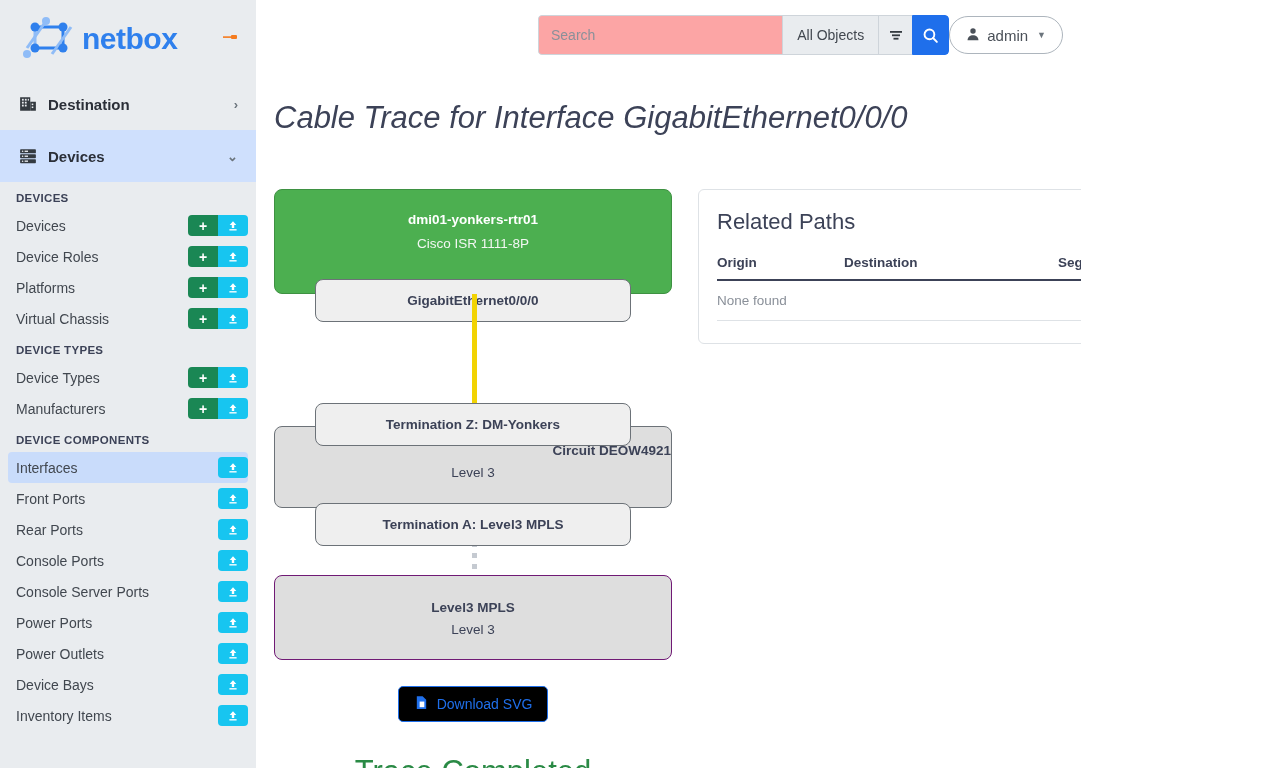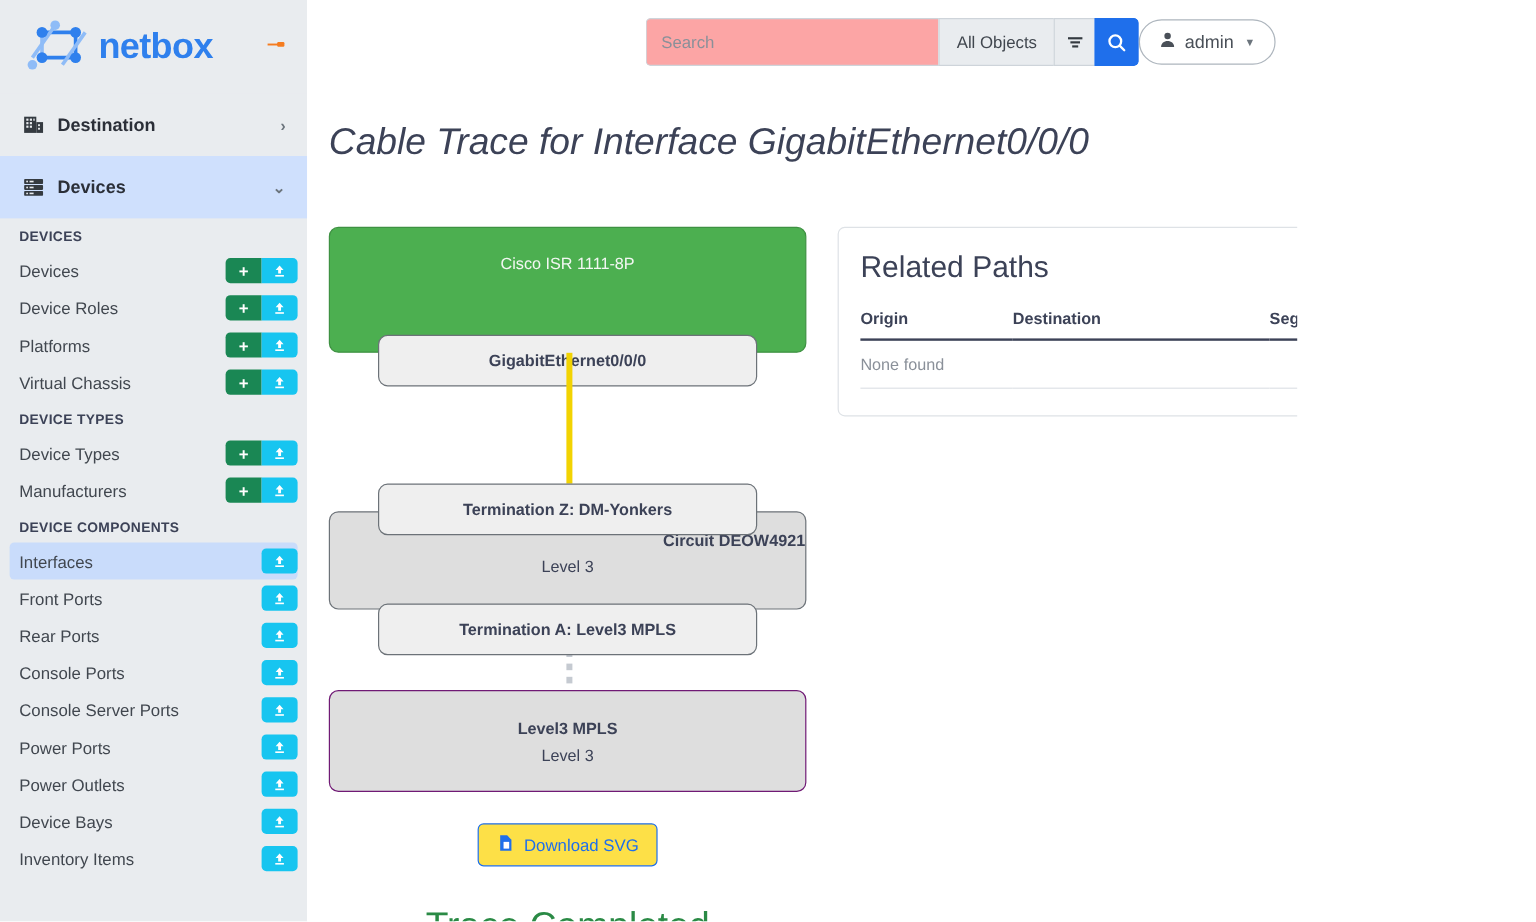--- a/index.html
+++ b/index.html
@@ -273,21 +273,21 @@
     font-size: 13.5px;
   }
   .provider-node .n-title { font-weight: 700; margin-bottom: 7px; }
   .provider-node .n-sub { font-weight: 400; }
 
   .dl-row { display: flex; justify-content: center; margin-top: 26px; }
   .dl-btn {
     display: inline-flex; align-items: center; gap: 8px;
     border: 1px solid #1f6feb;
     color: #1f6feb;
-    background: #fde047;
+    background: #000000;
     border-radius: 5px;
     padding: 8px 15px;
     font-size: 14px;
     cursor: pointer;
     font-family: "Liberation Sans", sans-serif;
   }
   .trace-status {
     text-align: center;
     color: #2a8a45;
     font-size: 31px;
@@ -297,21 +297,21 @@
 
   
   .paths-col { flex: 1; }
   .card {
     border: 1px solid #dee2e6;
     border-radius: 6px;
     background: #fff;
     padding: 16px 18px 22px;
     width: 566px;
   }
-  .card-title { font-size: 25px; color: #3c4257; font-weight: 400; margin: 3px 0 20px 0; }
+  .card-title { font-size: 22px; color: #3c4257; font-weight: 400; margin: 3px 0 20px 0; }
   table.paths { width: 100%; border-collapse: collapse; font-size: 13.5px; }
   table.paths th {
     text-align: left;
     font-weight: 700;
     color: #3c4257;
     padding: 0 0 9px 0;
     border-bottom: 2px solid #3c4257;
   }
   table.paths th.c1 { width: 127px; }
   table.paths th.c2 { width: 214px; }
@@ -606,20 +606,21 @@
 
     <h1 class="page-title">Cable Trace for Interface GigabitEthernet0/0/0</h1>
 
     <div class="content-cols">
 
       <div class="trace-col">
 
         <div class="trace-svg-area">
 
           <div class="node device-node">
+            <div class="n-title">dmi01-yonkers-rtr01</div>
             <div class="n-sub">Cisco ISR 1111-8P</div>
           </div>
 
           <div class="node term-node iface-node">
             <span>GigabitEthernet0/0/0</span>
           </div>
 
           <div class="cable-zone">
             <div class="cable-line"></div>
           </div>

